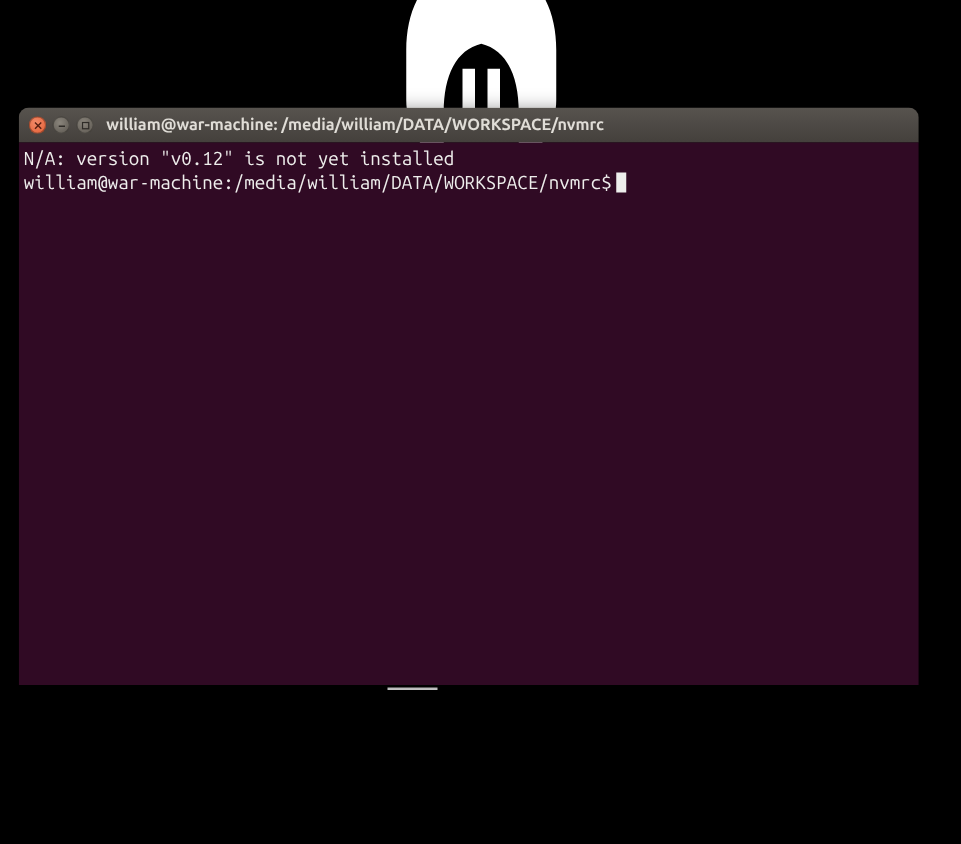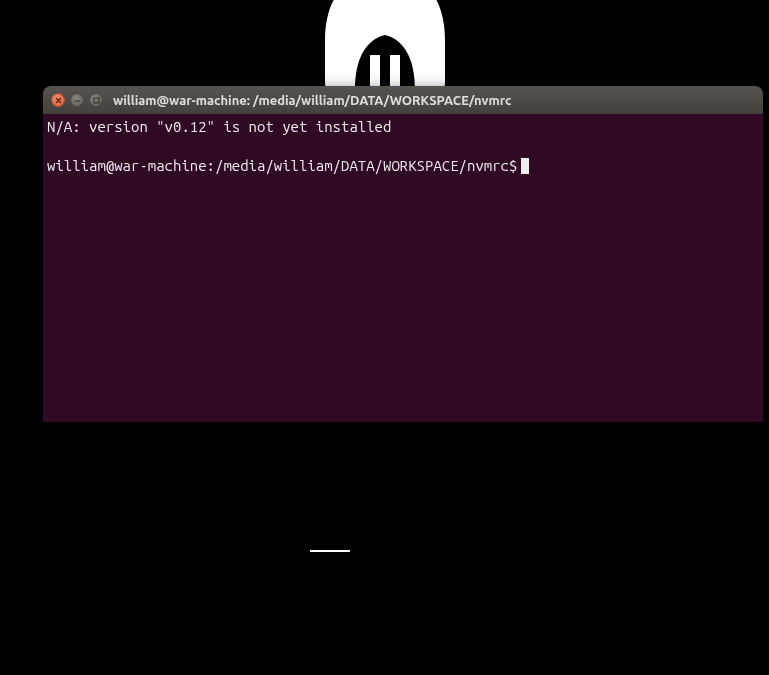--- a/index.html
+++ b/index.html
@@ -56,23 +56,23 @@
     
     .bottom-text .f-char {
       font-size: 90px;
       display: inline-block;
       vertical-align: baseline;
     }
     
     .terminal-window {
       position: absolute;
       top: 86px;
-      left: 43px;
+      left: 15px;
       width: 720px;
-      height: 336px;
+      height: 462px;
       border-radius: 8px 8px 0 0;
       overflow: hidden;
       box-shadow: 0 3px 15px rgba(0,0,0,0.5);
     }
     
     .titlebar {
       height: 28px;
       background: linear-gradient(to bottom, #57534e 0%, #44403c 100%);
       display: flex;
       align-items: center;
@@ -128,21 +128,20 @@
     
     .terminal-line {
       white-space: pre;
       display: block;
     }
     
     .prompt-line {
       display: flex;
       align-items: center;
       white-space: pre;
-      margin-top: 20px;
     }
     
     .cursor {
       display: inline-block;
       width: 8px;
       height: 16px;
       background: #eeeeec;
       margin-left: 4px;
       animation: blink 1s step-end infinite;
       vertical-align: middle;

